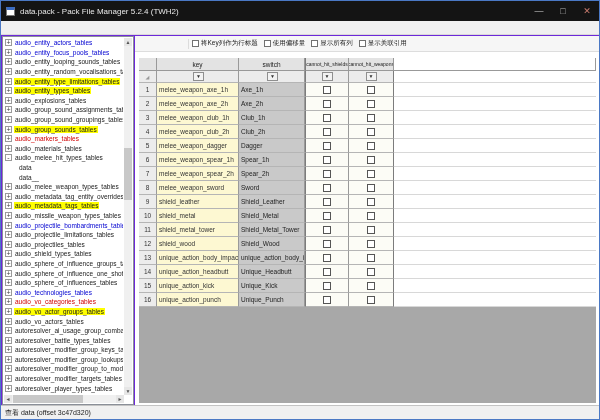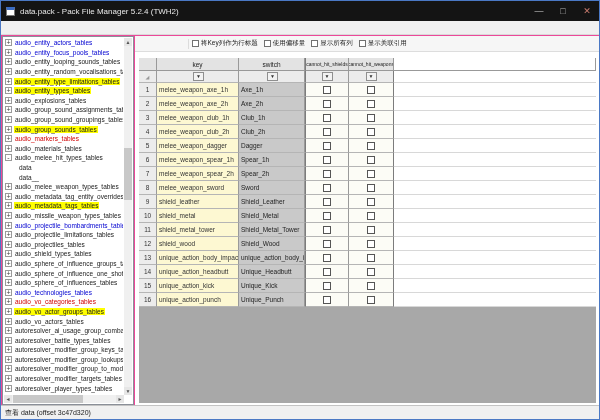--- a/index.html
+++ b/index.html
@@ -1,18 +1,18 @@
 <!DOCTYPE html>
 <html><head>
 <meta charset="utf-8">
 <style>
   html,body{margin:0;padding:0;background:#888;}
   *{box-sizing:border-box;}
   .app{position:relative;width:600px;height:420px;overflow:hidden;
-       font-family:"Liberation Sans",sans-serif;background:#ec4899;
+       font-family:"Liberation Sans",sans-serif;background:#6d28d9;
        border:1px solid #4a78c4;}
   
   .titlebar{position:absolute;top:0;left:0;right:0;height:20px;background:#141414;
             color:#e8e8e8;display:flex;align-items:center;font-size:8px;}
   .app-icon{width:9px;height:9px;margin:0 5px;background:#fff;border:1px solid #777;
             border-top:3px solid #3a6cc4;flex:none;}
   .title-text{flex:1;white-space:nowrap;overflow:hidden;}
   .win-btn{width:24px;height:20px;line-height:20px;text-align:center;color:#b5b5b5;
            font-size:9px;flex:none;}
   .win-btn.close{color:#c97b6e;}

